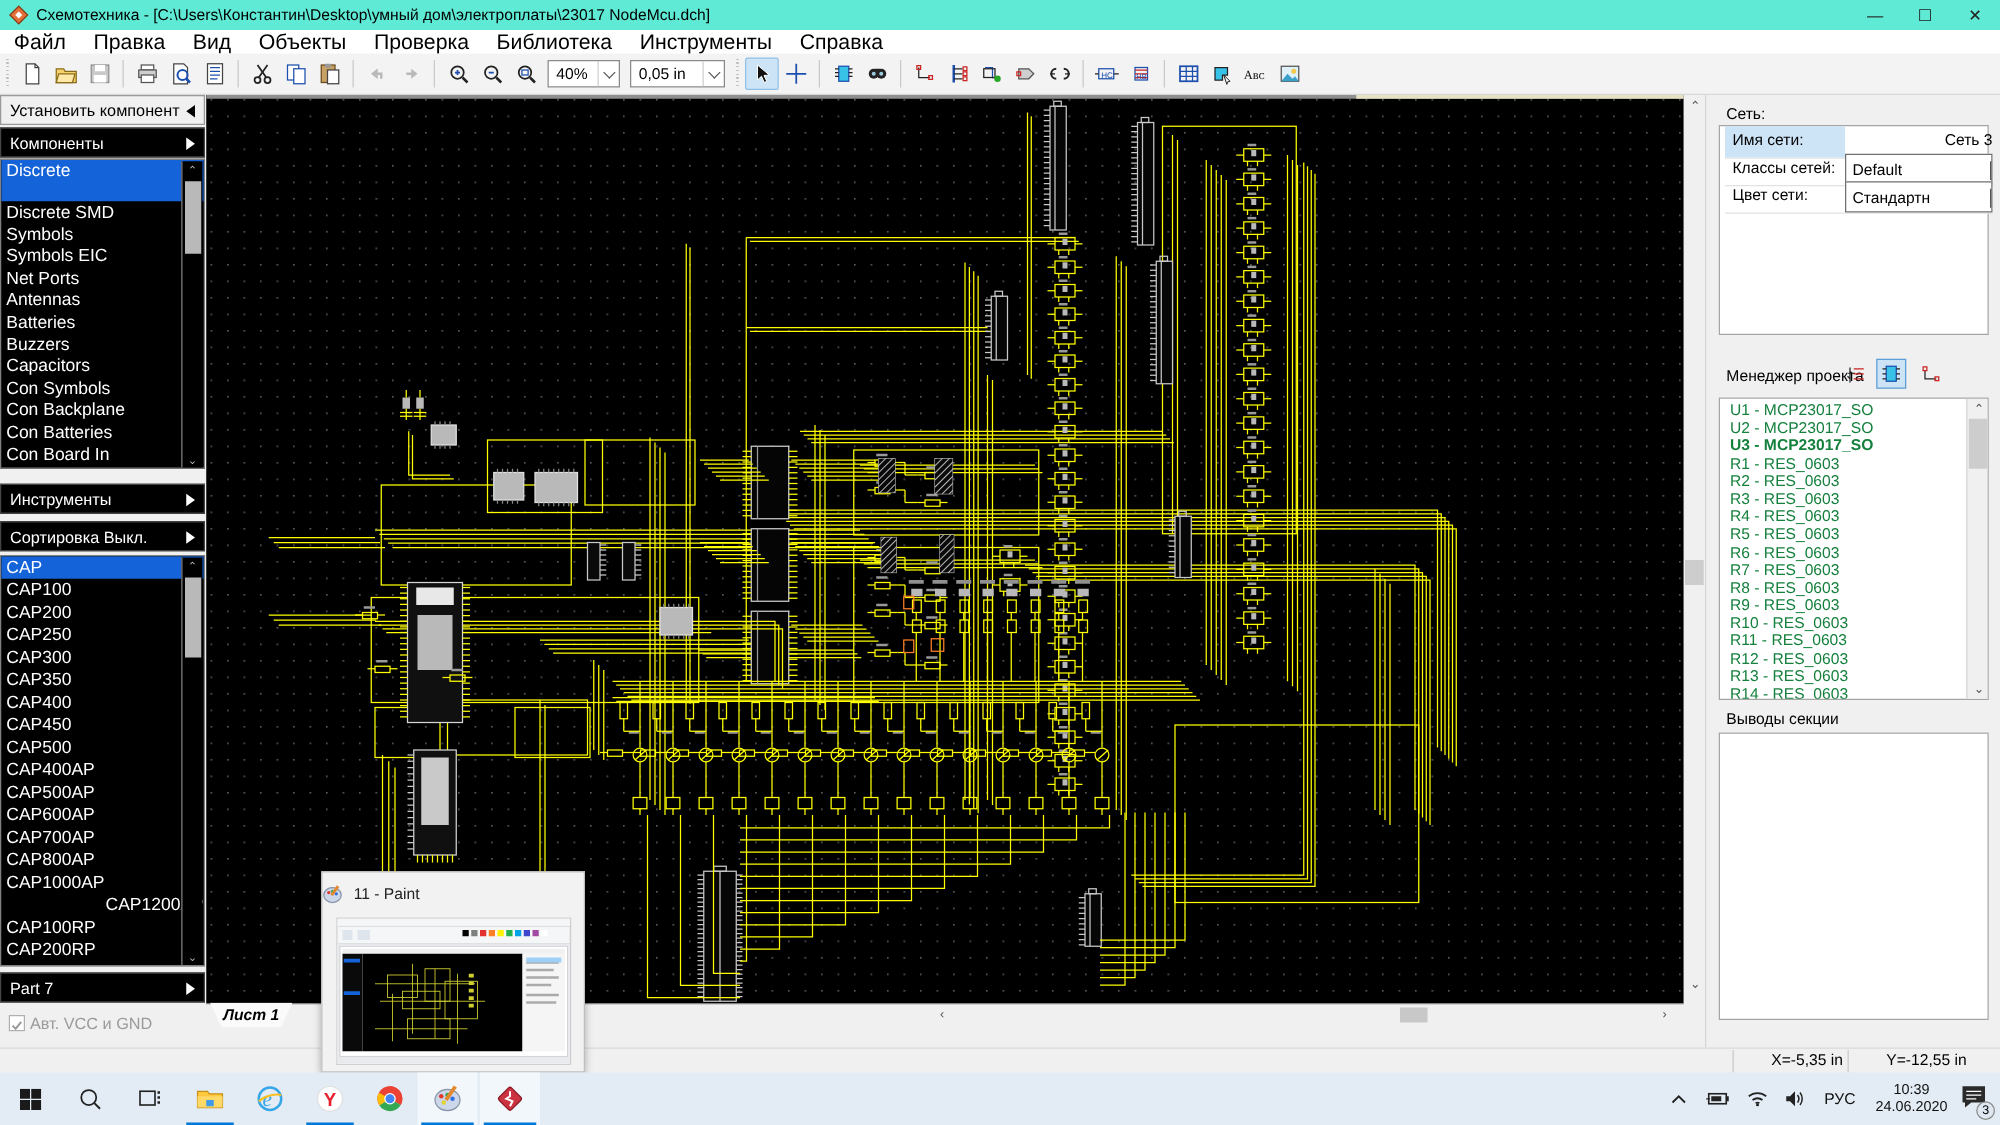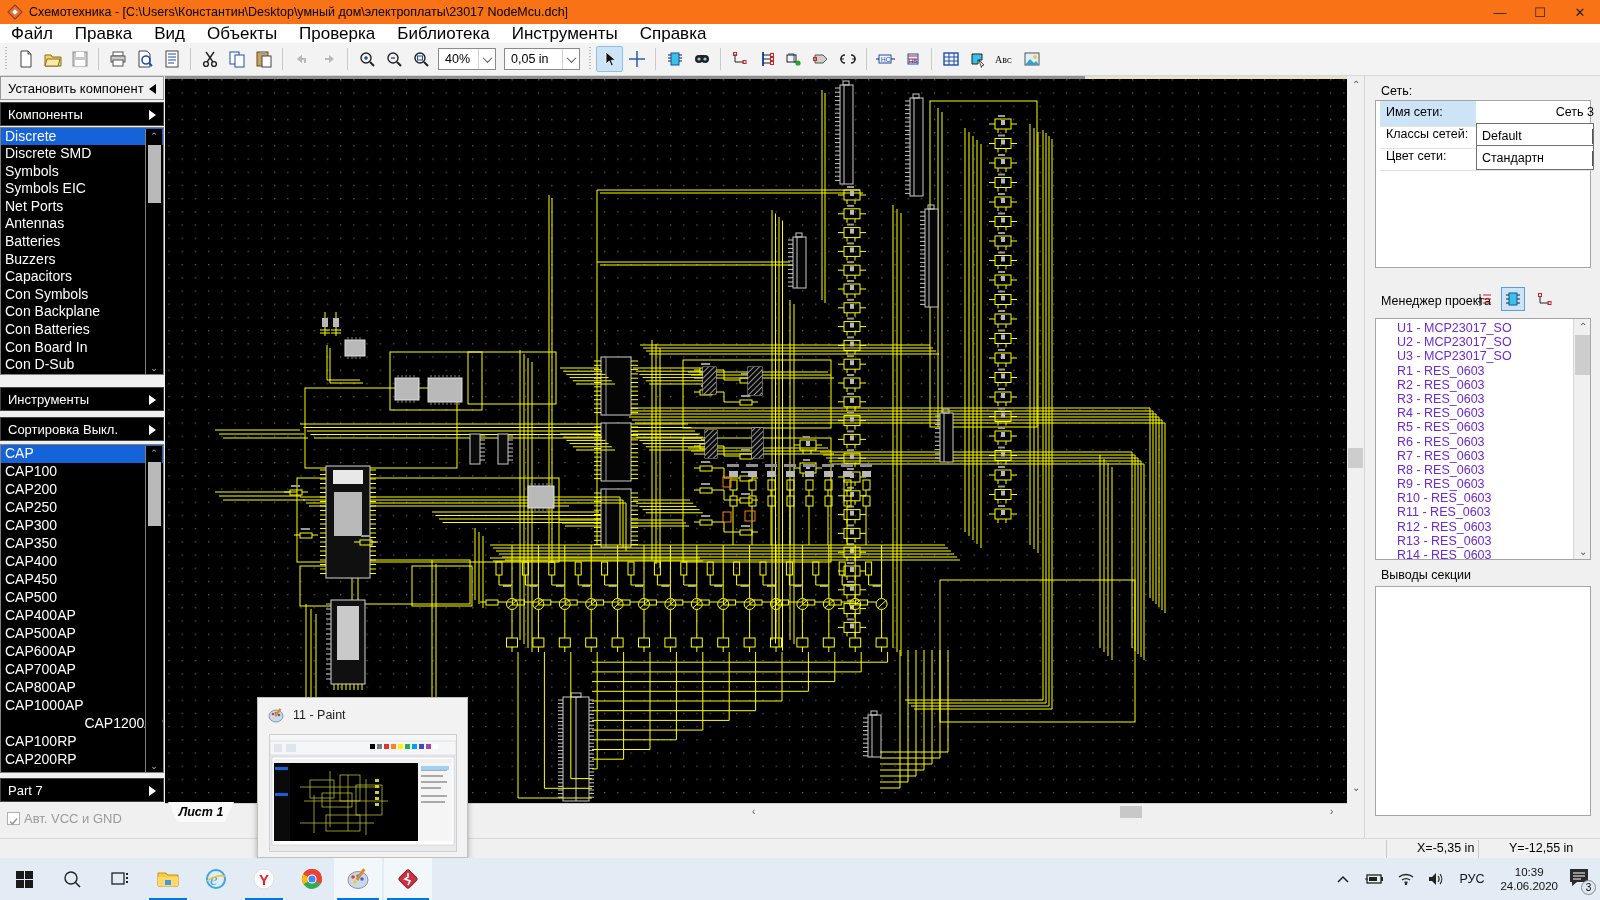--- a/index.html
+++ b/index.html
@@ -1,17 +1,17 @@
 <!DOCTYPE html>
 <html><head>
 <meta charset="utf-8">
 <style>
 * { margin:0; padding:0; box-sizing:border-box; }
 html,body { width:1600px; height:900px; overflow:hidden; font-family:"Liberation Sans",sans-serif; background:#f0f0f0; }
-#titlebar { position:absolute; left:0; top:0; width:1600px; height:24px; background:#f97316; display:flex; align-items:center; }
+#titlebar { position:absolute; left:0; top:0; width:1600px; height:24px; background:#5eead4; display:flex; align-items:center; }
 #title-text { font-size:12.5px; color:#000; margin-left:6px; }
 .winbtn { width:40px; height:24px; display:flex; align-items:center; justify-content:center; font-size:13px; color:#222; }
 #menubar { position:absolute; left:0; top:24px; width:1600px; height:19px; background:#fff; display:flex; align-items:center; }
 .menu-item { font-size:17px; color:#000; padding:0 11px; }
 #toolbar { position:absolute; left:0; top:43px; width:1600px; height:33px; background:#f3f3f3; border-bottom:1px solid #d8d8d8; display:flex; align-items:center; }
 .tbtn { width:27px; height:26px; display:flex; align-items:center; justify-content:center; }
 .tbtn.sel { background:#cde4f7; border:1px solid #8fc0e8; border-radius:2px; }
 .tsep { width:1px; height:22px; background:#c9c9c9; margin:0 5px; }
 .grip { width:6px; height:24px; margin:0 3px; background-image:repeating-linear-gradient(to bottom,#bbb 0 1px,transparent 1px 3px); background-size:2px 100%; background-repeat:repeat-y; background-position:2px 0; }
 .combo { height:22px; background:#fff; border:1px solid #8a8a8a; display:flex; align-items:center; font-size:12.5px; margin:0 4px; position:relative; }
@@ -45,37 +45,37 @@
 #rightpanel { position:absolute; left:1364px; top:76px; width:236px; height:762px; background:#f0f0f0; border-left:1px solid #d5d5d5; }
 .rlabel { position:absolute; font-size:12.5px; color:#000; }
 .rbox { position:absolute; background:#fff; border:1px solid #a5a5a5; }
 .prow { position:absolute; left:4px; width:100%; height:26px; border-bottom:1px solid #e2e2e2; display:flex; }
 .plabel { width:96px; font-size:12.5px; padding:4px 0 0 6px; }
 .pval { flex:1; font-size:12.5px; padding-top:4px; text-align:right; }
 .pselect { flex:1; border:1px solid #707070; background:#fff; margin:0; font-size:12.5px; display:flex; align-items:center; position:relative; }
 .pselect .cval { padding-left:5px; flex:1; overflow:hidden; white-space:nowrap; }
 .pmbtn { position:absolute; width:24px; height:24px; display:flex; align-items:center; justify-content:center; }
 .pmbtn.sel { background:#cde4f7; border:1px solid #5e9ed6; }
-.mrow { font-size:12.5px; color:#6d28d9; padding-left:21px; white-space:nowrap; }
+.mrow { font-size:12.5px; color:#15803d; padding-left:8px; white-space:nowrap; }
 
 #statusbar { position:absolute; left:0; top:838px; width:1600px; height:20px; background:#f0f0f0; border-top:1px solid #d9d9d9; font-size:12.5px; }
 .scell { position:absolute; top:2px;margin-left:19px; }
 .sdiv { position:absolute; top:1px; width:1px; height:18px; background:#c9c9c9; }
 
 #taskbar { position:absolute; left:0; top:858px; width:1600px; height:42px; background:#e3ecf4; }
 .task-icon { position:absolute; top:0; width:44px; height:42px; display:flex; align-items:center; justify-content:center; }
 .task-icon.active { background:#f2f7fb; }
 .underline { position:absolute; bottom:0; left:3px; right:3px; height:2px; background:#0078d7; }
 #tray { position:absolute; right:0; top:0; height:42px; display:flex; align-items:center; }
 .tray-item { margin:0 7px; }
 #clock { text-align:center; font-size:11.5px; color:#111; line-height:14px; margin:0 8px; }
 #lang { font-size:12.5px; color:#111; margin:0 8px; }
 
 #preview { position:absolute; left:257px; top:697px; width:211px; height:161px; background:#f2f2f2; border:1px solid #bfbfbf; box-shadow:0 2px 6px rgba(0,0,0,.3); }
-#preview-head { height:34px; display:flex; align-items:center; padding-left:10px; }
+#preview-head { height:34px; display:flex; align-items:center; padding-left:0; }
 #preview-title { font-size:12.5px; color:#222; margin-left:9px; }
 #preview-thumb { position:absolute; left:11px; top:36px; width:188px; height:118px; background:#fff; border:1px solid #cfcfcf; }
 </style>
 </head>
 <body>
 
 <div id="titlebar">
   <svg width="16" height="16" style="margin-left:7px">
     <rect x="3" y="3" width="10" height="10" fill="#e2703a" stroke="#8a3a12" transform="rotate(45 8 8)"></rect>
     <rect x="6" y="6" width="4" height="4" fill="#fff" transform="rotate(45 8 8)"></rect>
@@ -346,21 +346,21 @@
   <div class="shead-light" style="top:0">
     <span>Установить компонент</span>
       <span class="tri-l"></span>
   </div>
   <div class="shead-dark" style="top:26px">
     <span>Компоненты</span>
       <span class="tri-r"></span>
   </div>
   <div class="slist" style="top:51px; height:248px">
     <div>
-        <div class="srow sel" style="height: 17px;">Discrete</div>
+        <div class="srow sel" style="height: 33px;">Discrete</div>
         <div class="srow" style="height: 17.6px;">Discrete SMD</div>
         <div class="srow" style="height: 17.6px;">Symbols</div>
         <div class="srow" style="height: 17.6px;">Symbols EIC</div>
         <div class="srow" style="height: 17.6px;">Net Ports</div>
         <div class="srow" style="height: 17.6px;">Antennas</div>
         <div class="srow" style="height: 17.6px;">Batteries</div>
         <div class="srow" style="height: 17.6px;">Buzzers</div>
         <div class="srow" style="height: 17.6px;">Capacitors</div>
         <div class="srow" style="height: 17.6px;">Con Symbols</div>
         <div class="srow" style="height: 17.6px;">Con Backplane</div>
@@ -1754,21 +1754,21 @@
     <svg width="16" height="16">
         <polyline points="3,4 3,11 12,11" fill="none" stroke="#222"></polyline>
         <rect x="1.5" y="1.5" width="3" height="3" fill="none" stroke="#c22"></rect>
         <rect x="11" y="9.5" width="3" height="3" fill="none" stroke="#c22"></rect>
       </svg>
   </div>
   <div class="rbox" style="left:10px; top:242px; width:216px; height:242px; overflow:hidden">
     <div style="padding-top:2px">
         <div class="mrow" style="height: 14.2px;">U1 - MCP23017_SO</div>
         <div class="mrow" style="height: 14.2px;">U2 - MCP23017_SO</div>
-        <div class="mrow" style="height: 14.2px;">U3 - MCP23017_SO</div>
+        <div class="mrow" style="height: 14.2px; font-weight: bold;">U3 - MCP23017_SO</div>
         <div class="mrow" style="height: 14.2px;">R1 - RES_0603</div>
         <div class="mrow" style="height: 14.2px;">R2 - RES_0603</div>
         <div class="mrow" style="height: 14.2px;">R3 - RES_0603</div>
         <div class="mrow" style="height: 14.2px;">R4 - RES_0603</div>
         <div class="mrow" style="height: 14.2px;">R5 - RES_0603</div>
         <div class="mrow" style="height: 14.2px;">R6 - RES_0603</div>
         <div class="mrow" style="height: 14.2px;">R7 - RES_0603</div>
         <div class="mrow" style="height: 14.2px;">R8 - RES_0603</div>
         <div class="mrow" style="height: 14.2px;">R9 - RES_0603</div>
         <div class="mrow" style="height: 14.2px;">R10 - RES_0603</div>

